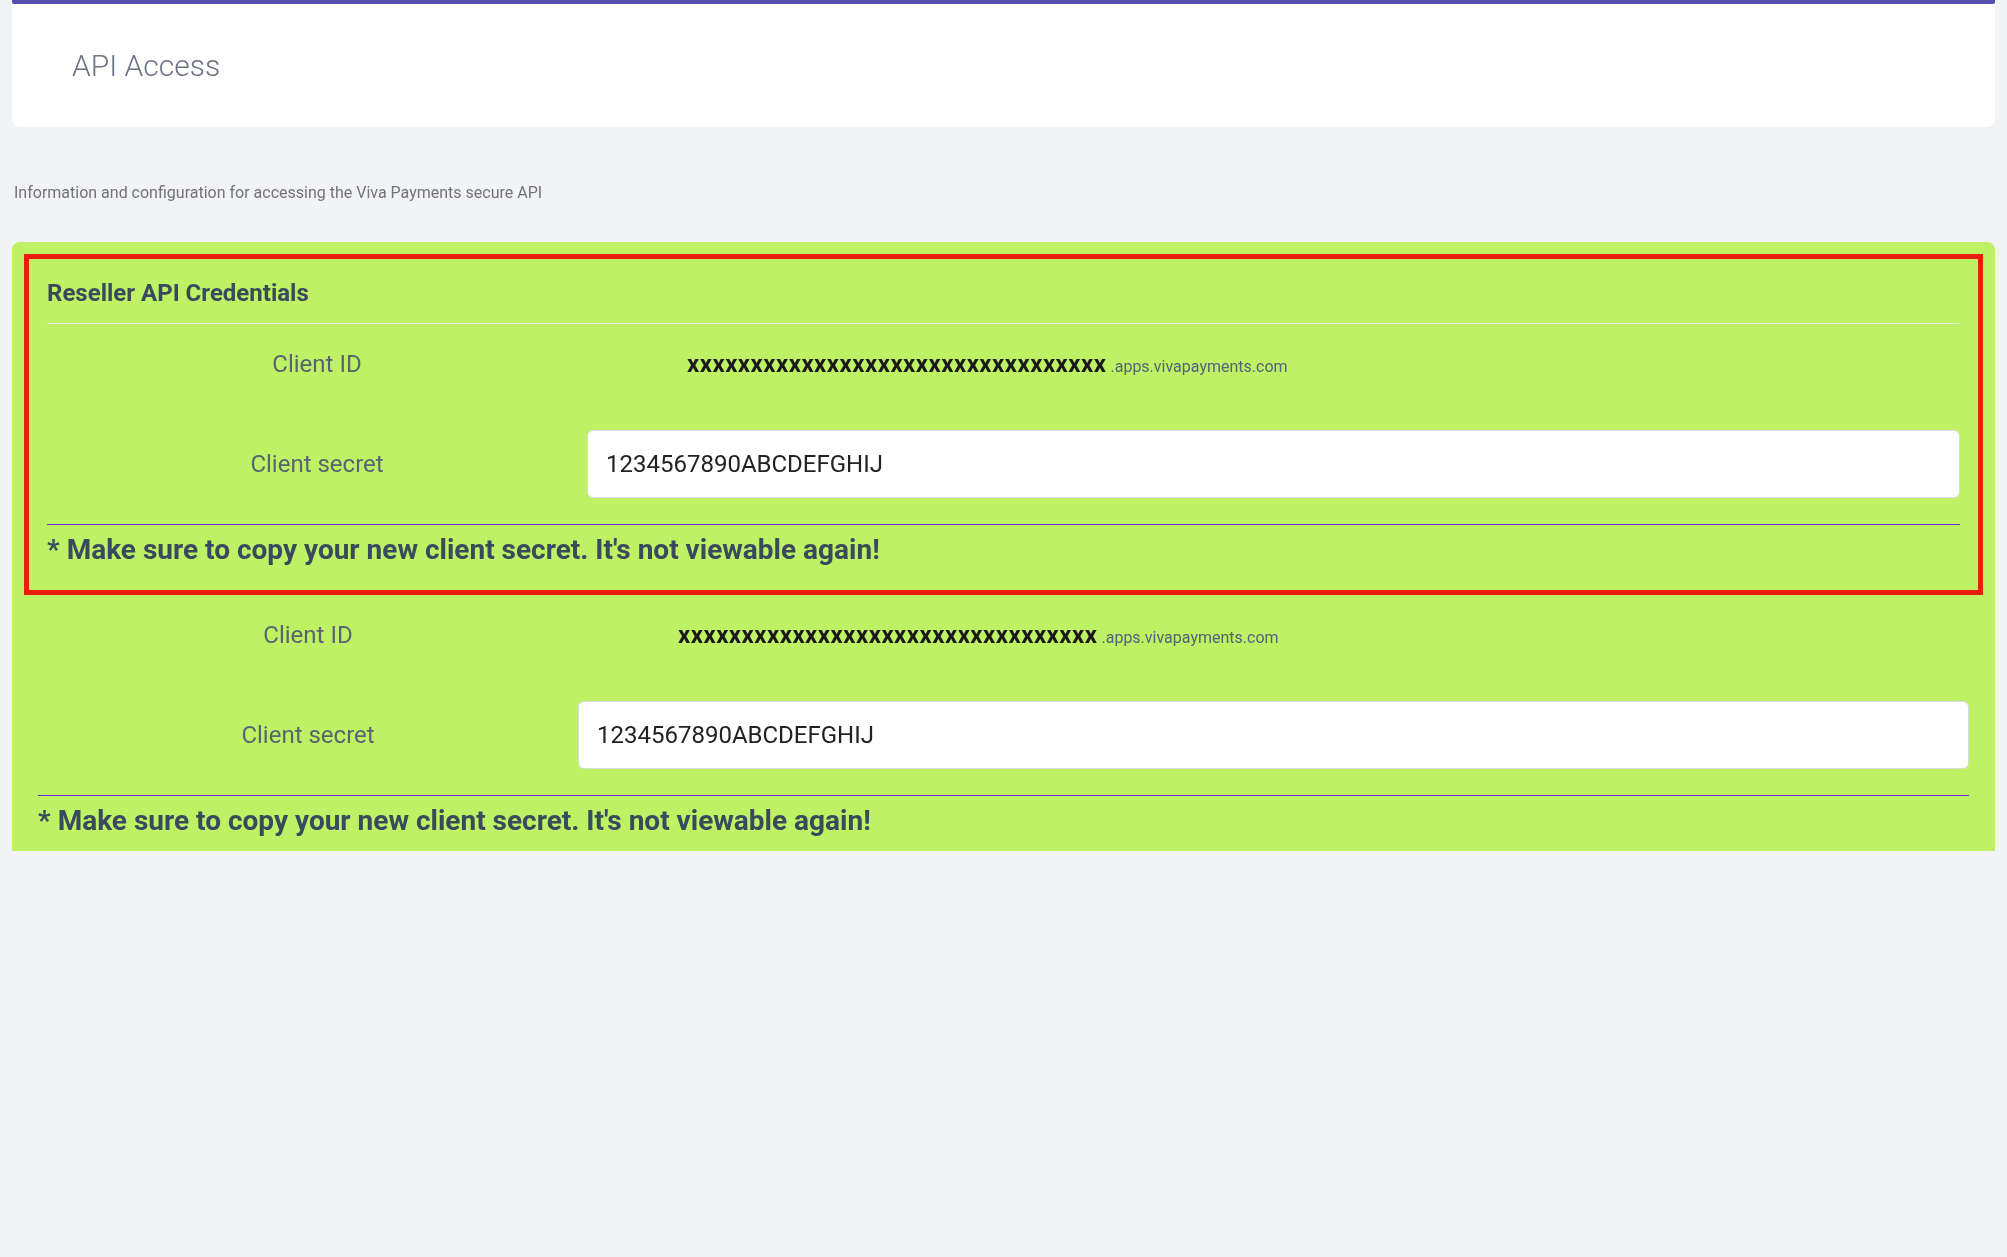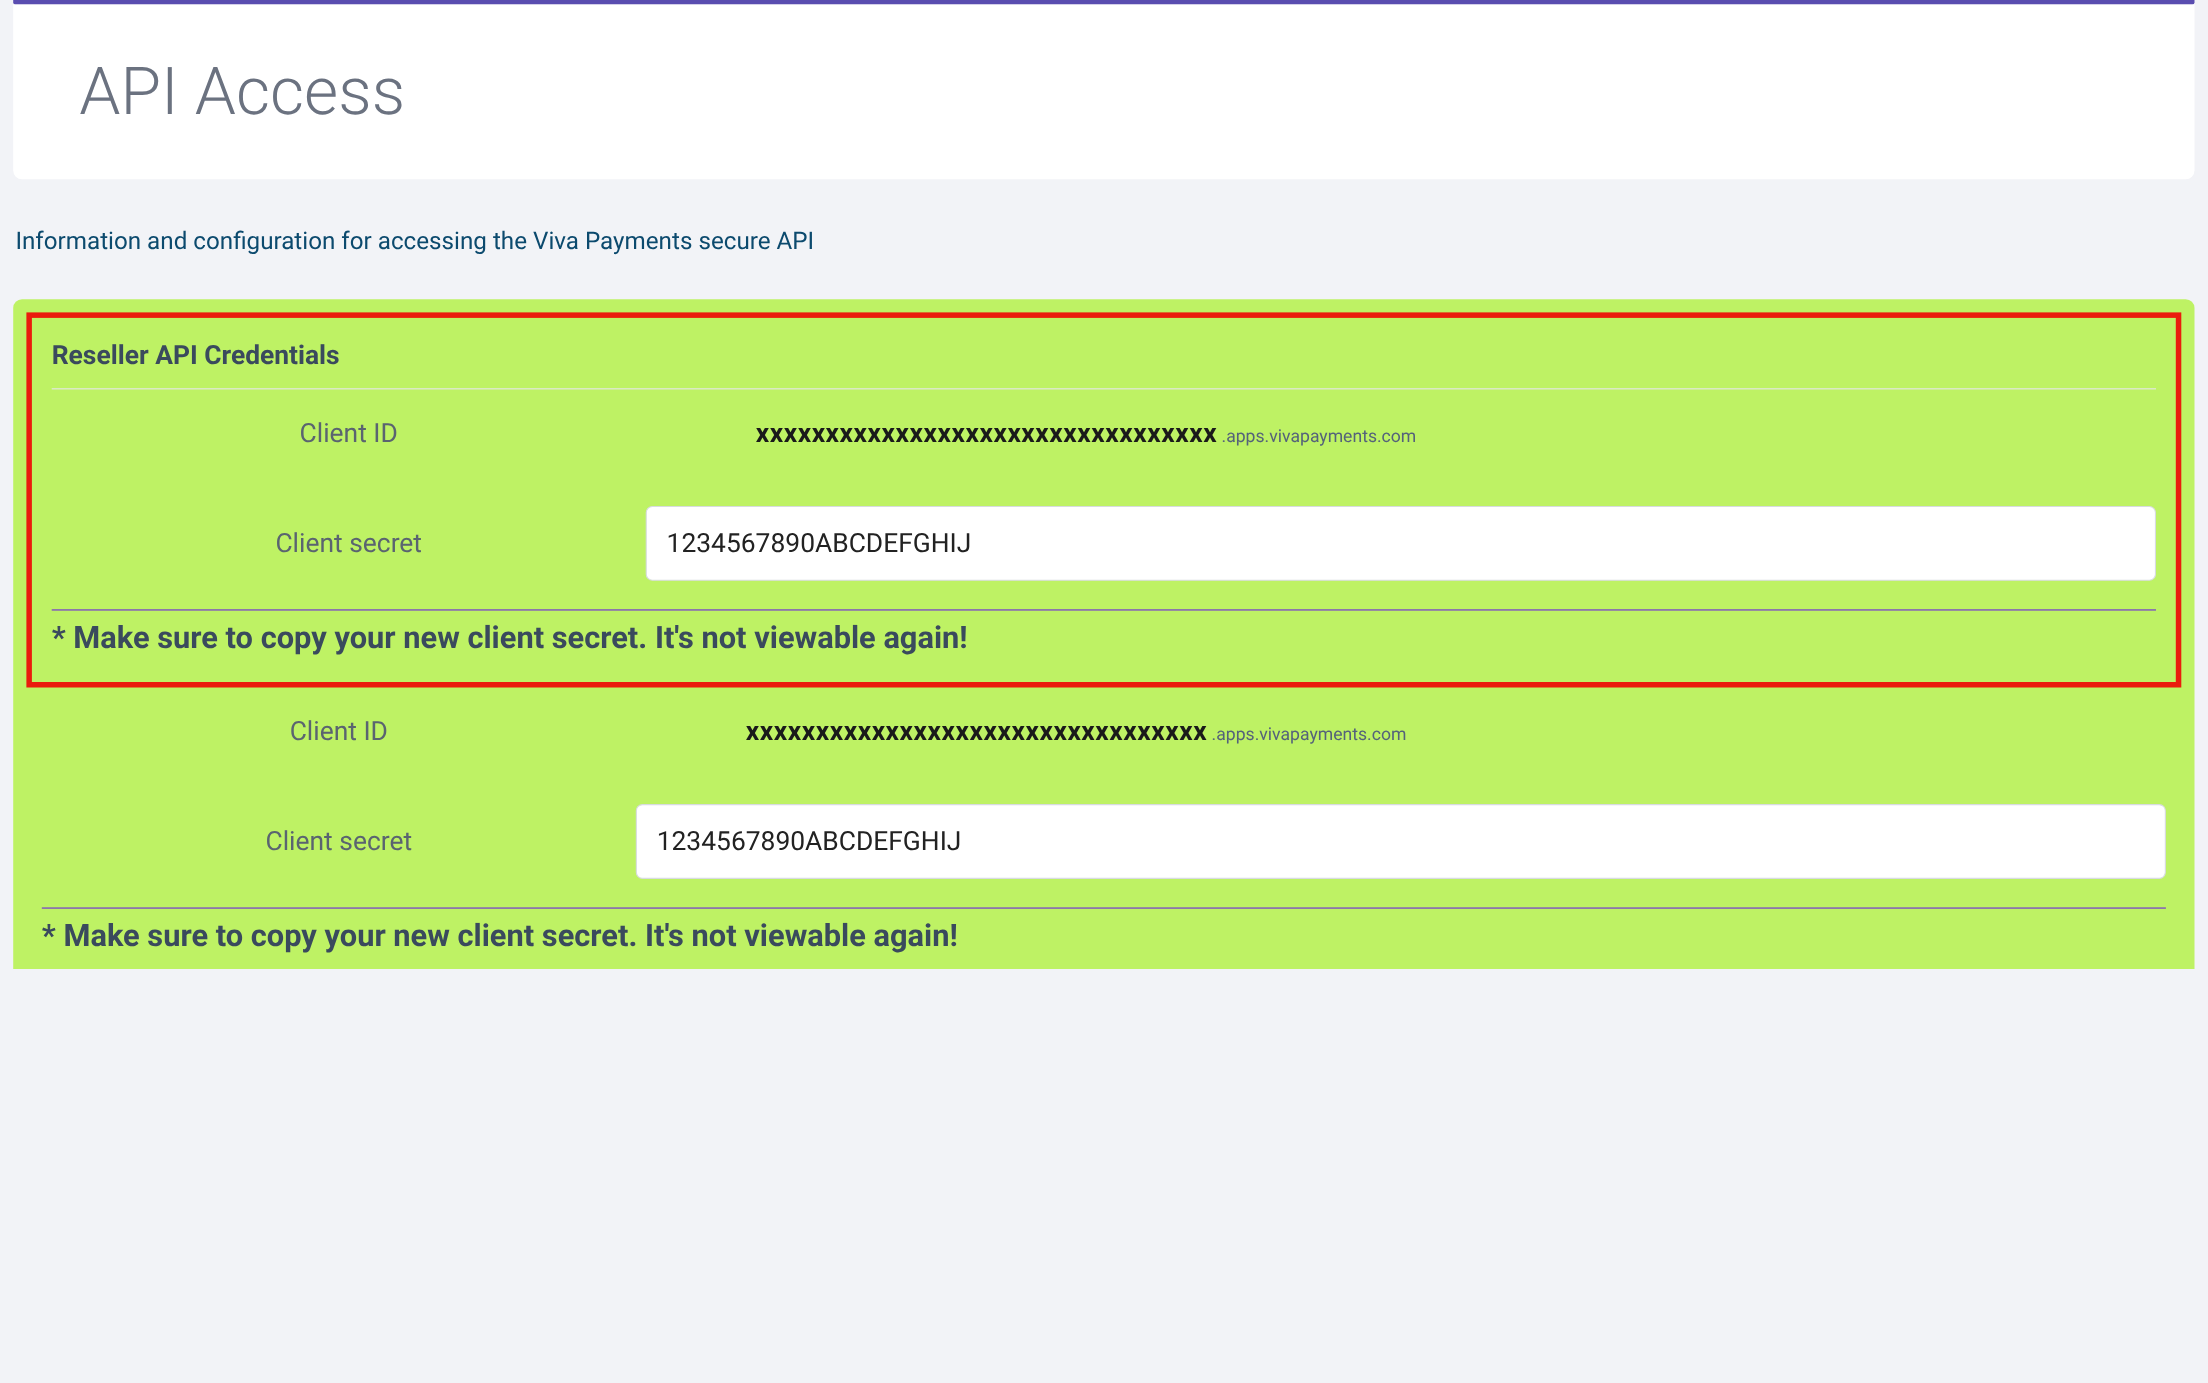--- a/index.html
+++ b/index.html
@@ -18,28 +18,28 @@
     border-radius: 0 0 2px 2px;
     margin: 0 12px;
   }
   .header-card {
     background: #ffffff;
     margin: 0 12px;
     padding: 44px 60px 44px 60px;
     border-radius: 0 0 8px 8px;
   }
   .page-title {
-    font-size: 60px;
+    font-size: 30px;
     font-weight: 300;
     color: #6b7280;
   }
   .description {
-    font-size: 22px;
-    color: #0c4a6e;
-    margin: 44px 0 40px 14px;
+    font-size: 16px;
+    color: #737373;
+    margin: 56px 0 40px 14px;
     font-weight: 400;
   }
   .content-card {
     background: #bef264;
     margin: 0 12px;
     border-radius: 8px 8px 0 0;
     overflow: hidden;
   }
   .highlight-frame {
     border: 5px solid #ea1c0d;

